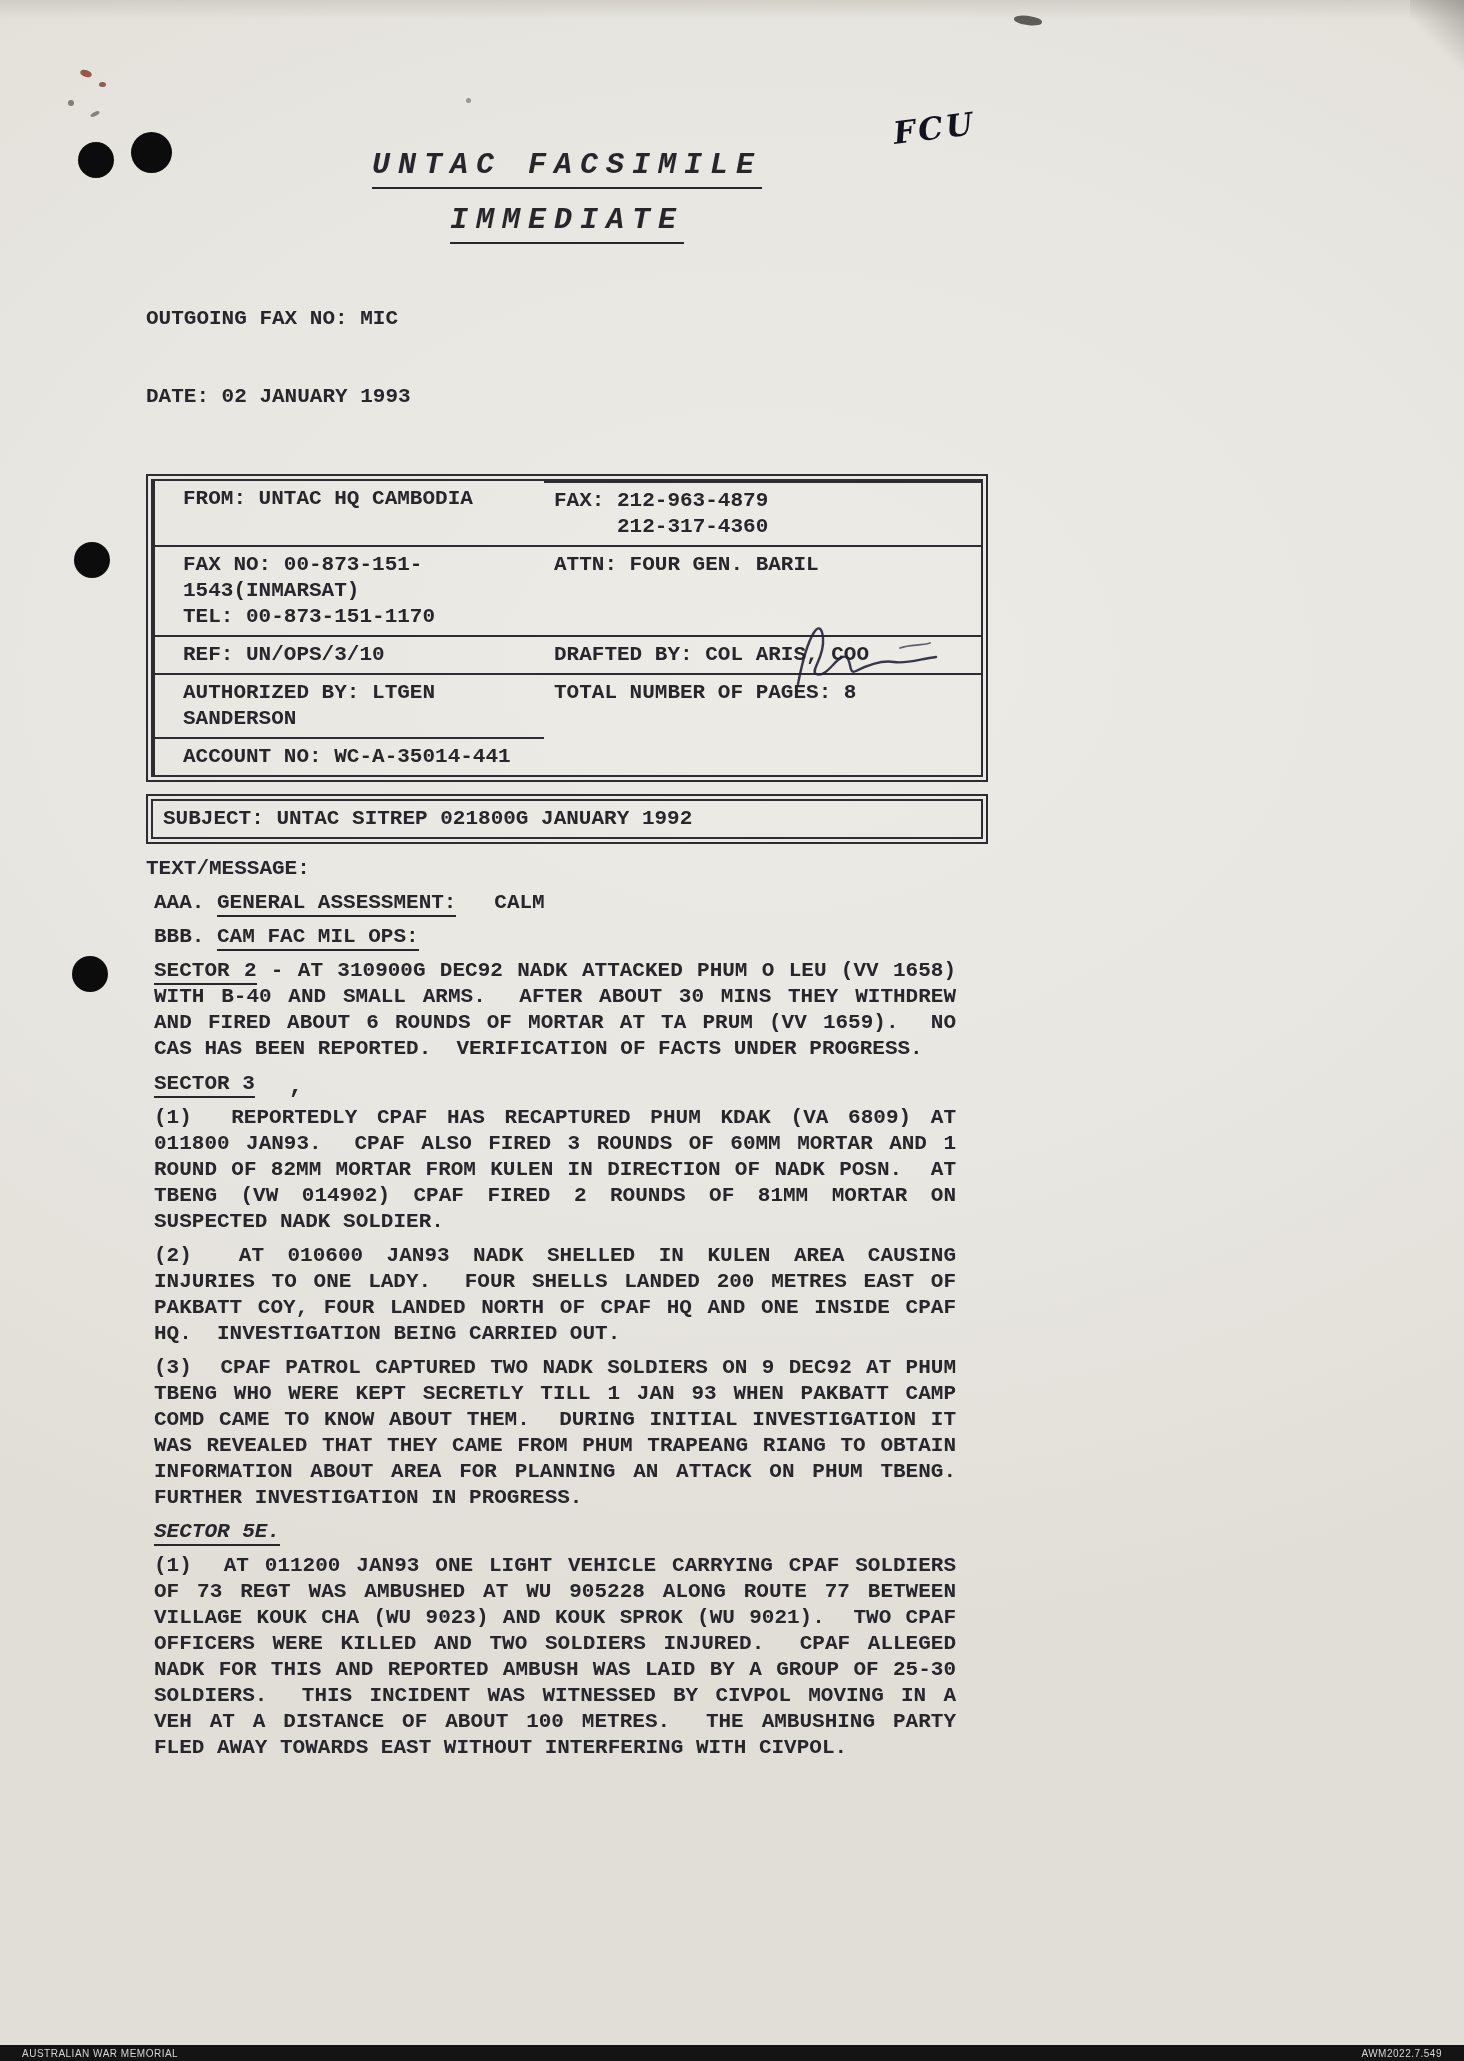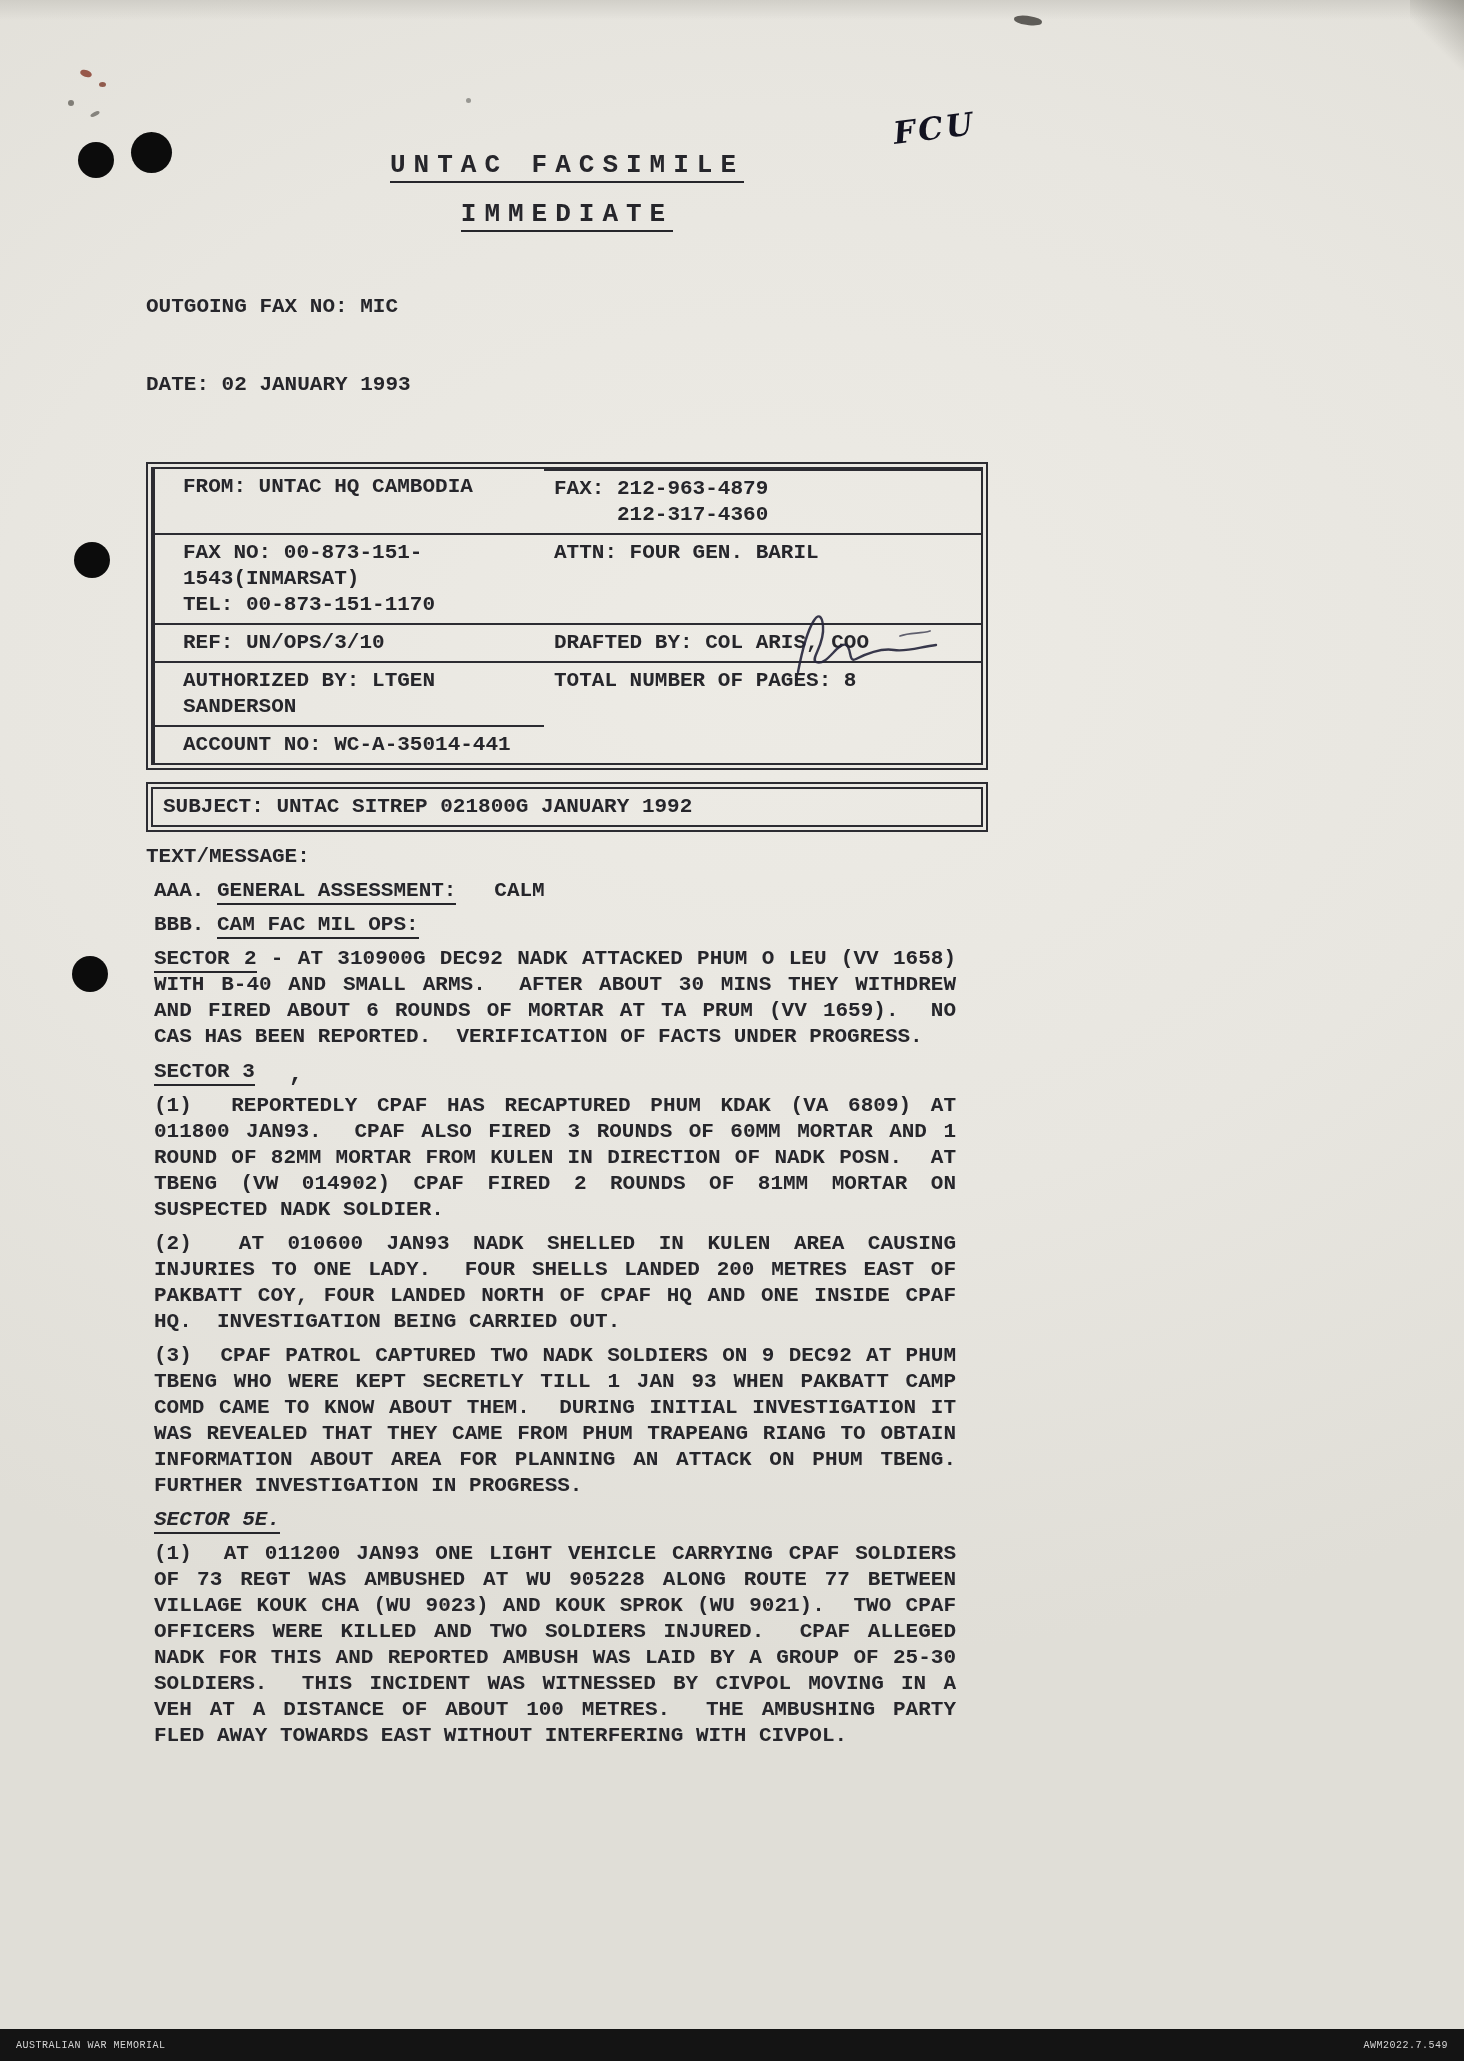--- a/index.html
+++ b/index.html
@@ -32,22 +32,22 @@
   .fcu{
     position:absolute; left:893px; top:110px;
     font-family:"DejaVu Serif","Liberation Serif",serif;
     font-style:italic; font-weight:bold; font-size:31px; letter-spacing:3px;
     color:#121220; transform:rotate(-7deg);
   }
 
   .doc{ position:absolute; left:146px; top:150px; width:842px; }
   .title{ text-align:center; }
   .title-line{
-    display:inline-block; font-size:26px; letter-spacing:8px; line-height:30px;
-    border-bottom:2px solid #26262b; padding-bottom:1px;
+    display:inline-block; font-size:30px; letter-spacing:8px; line-height:30px;
+    border-bottom:2px solid #26262b; padding-bottom:7px;font-style:italic;
   }
   .title .tl2{ margin-top:16px; }
   .meta{ margin-top:10px; font-size:21px; line-height:26px; white-space:pre-wrap; }
 
   .tbl-outer{ border:2px solid #2c2c32; padding:3px; margin-top:12px; position:relative; background:transparent; }
   .tbl{ border:2px solid #2c2c32; display:grid; grid-template-columns:391px 1fr; }
   .cell{ padding:5px 10px; font-size:21px; line-height:26px; white-space:pre-wrap; }
   .cell.right{ border-left:2px solid #2c2c32;padding-left:28px; }
   .cell.bt{ border-top:2px solid #2c2c32; }
   .subj-inner{ border:2px solid #2c2c32; padding:5px 10px; font-size:21px; line-height:26px; white-space:pre-wrap; }
@@ -56,23 +56,23 @@
 
   .msg{ margin-top:12px; width:818px; font-size:21px; line-height:26px; }
   .msg p{ margin:8px; text-align:justify; white-space:pre-wrap; }
   .line{ white-space:pre-wrap; }
   .u{ border-bottom:2px solid #26262b; padding-bottom:1px; }
   .mt-a{ margin-top:17px; } .mt-b{ margin-top:19px; } .mt-c{ margin-top:14px; }
   .mt-d{ margin-top:6px; }  .mt-e{ margin-top:8px;font-style:italic; }
   .stray{ margin-left:34px; font-size:24px; position:relative; top:4px; }
 
   .footer{
-    position:absolute; left:0; right:0; bottom:0; height:32px; background:#141414;
-    display:flex; justify-content:space-between; align-items:center; padding:0 16px;
-    font-family:Liberation Mono, monospace; font-weight:normal;
+    position:absolute; left:0; right:0; bottom:0; height:16px; background:#141414;
+    display:flex; justify-content:space-between; align-items:center; padding:0 22px;
+    font-family:Liberation Sans, sans-serif; font-weight:normal;
     font-size:10px; color:#d6d6d6; letter-spacing:.5px;
   }
 </style>
 </head>
 <body>
 
 <div class="page">
 
   <div class="punch p1"></div>
   <div class="punch p2"></div>

